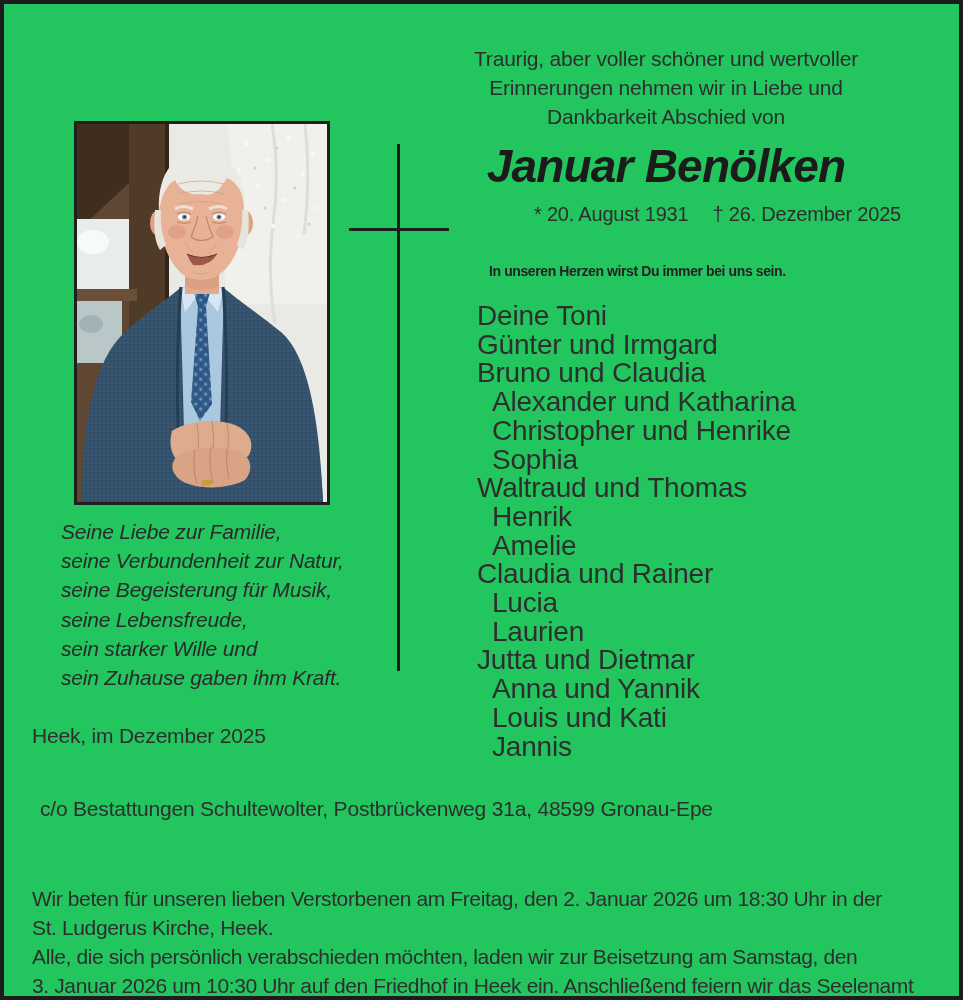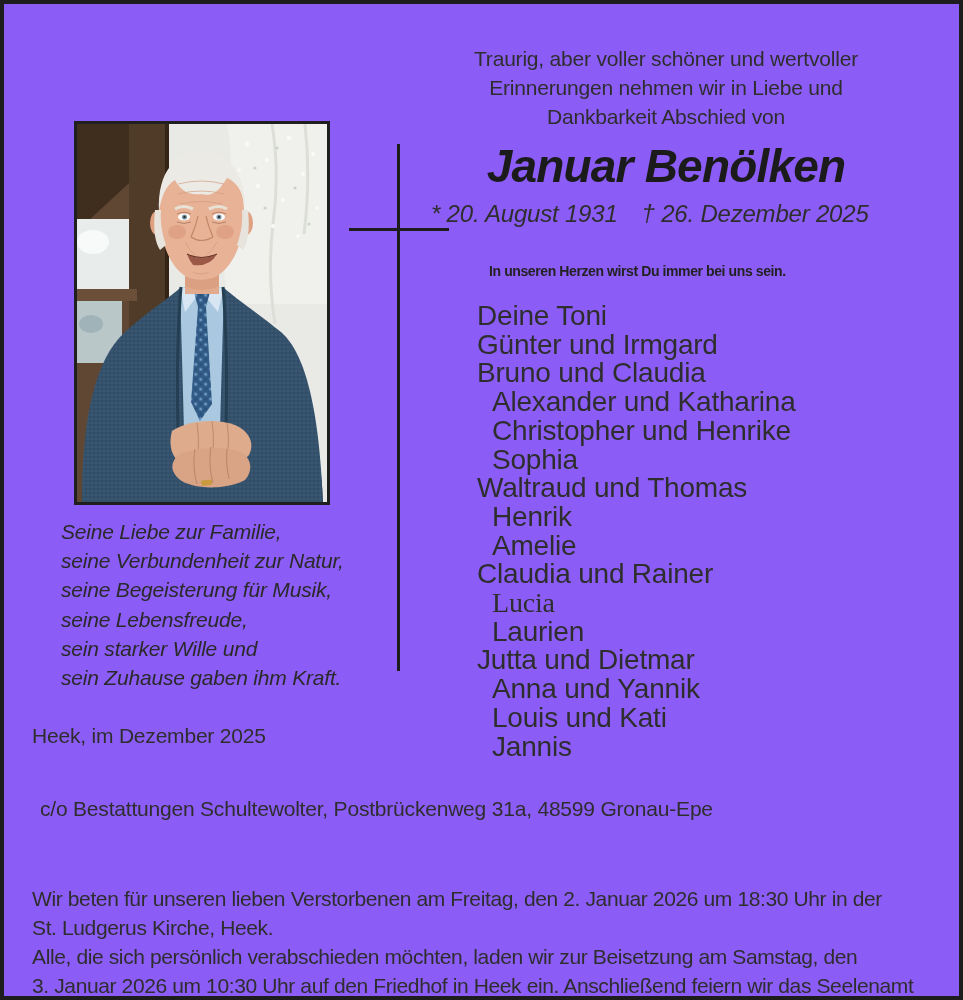--- a/index.html
+++ b/index.html
@@ -1,35 +1,35 @@
 <!DOCTYPE html>
 <html lang="de"><head>
 <meta charset="utf-8">
 <style>
   html,body { margin:0; padding:0; background:#ffffff; }
   .page {
     position:relative; width:963px; height:1000px; box-sizing:border-box;
-    border:4px solid #1d1d1d; background:#8b5cf6; overflow:hidden;
+    border:4px solid #1d1d1d; background:#22c55e; overflow:hidden;
     font-family:"Liberation Sans","DejaVu Sans",sans-serif; color:#2e2e2e;
   }
   .line { white-space:nowrap; }
 
   
   .intro {
     position:absolute; left:427px; top:40px; width:470px; text-align:center;
     font-size:21px; line-height:29px; letter-spacing:-0.2px;
   }
   .name {
     position:absolute; left:397px; top:136px; width:530px; text-align:center;
     margin:0; font-size:46px; line-height:52px; font-weight:bold; font-style:italic;
     letter-spacing:-0.8px; color:#1b1b1b;
   }
   .dates {
-    position:absolute; left:427px; top:197px; width:470px; text-align:left;
-    font-size:24px; line-height:26px; letter-spacing:-0.2px;font-style:italic;
+    position:absolute; left:427px; top:197px; width:470px; text-align:right;
+    font-size:20px; line-height:26px; letter-spacing:-0.2px;
   }
   .dates .death { margin-left:24px; }
   .devotion {
     position:absolute; left:485px; top:259px; font-size:14px; font-weight:bold;
     letter-spacing:-0.4px; color:#222222; white-space:nowrap;
   }
   .mourners {
     position:absolute; left:473px; top:298px; font-size:28px; line-height:28.7px;
     letter-spacing:-0.2px;
   }
@@ -201,21 +201,21 @@
   <div class="line">Deine Toni</div>
       <div class="line">Günter und Irmgard</div>
       <div class="line">Bruno und Claudia</div>
       <div class="line" style="padding-left: 15px;">Alexander und Katharina</div>
       <div class="line" style="padding-left: 15px;">Christopher und Henrike</div>
       <div class="line" style="padding-left: 15px;">Sophia</div>
       <div class="line">Waltraud und Thomas</div>
       <div class="line" style="padding-left: 15px;">Henrik</div>
       <div class="line" style="padding-left: 15px;">Amelie</div>
       <div class="line">Claudia und Rainer</div>
-      <div class="line" style="padding-left: 15px; font-family: Liberation Serif, serif;">Lucia</div>
+      <div class="line" style="padding-left: 15px;">Lucia</div>
       <div class="line" style="padding-left: 15px;">Laurien</div>
       <div class="line">Jutta und Dietmar</div>
       <div class="line" style="padding-left: 15px;">Anna und Yannik</div>
       <div class="line" style="padding-left: 15px;">Louis und Kati</div>
       <div class="line" style="padding-left: 15px;">Jannis</div>
     </div>
 
   <div class="tribute">
 
   <div class="line">Seine Liebe zur Familie,</div>

